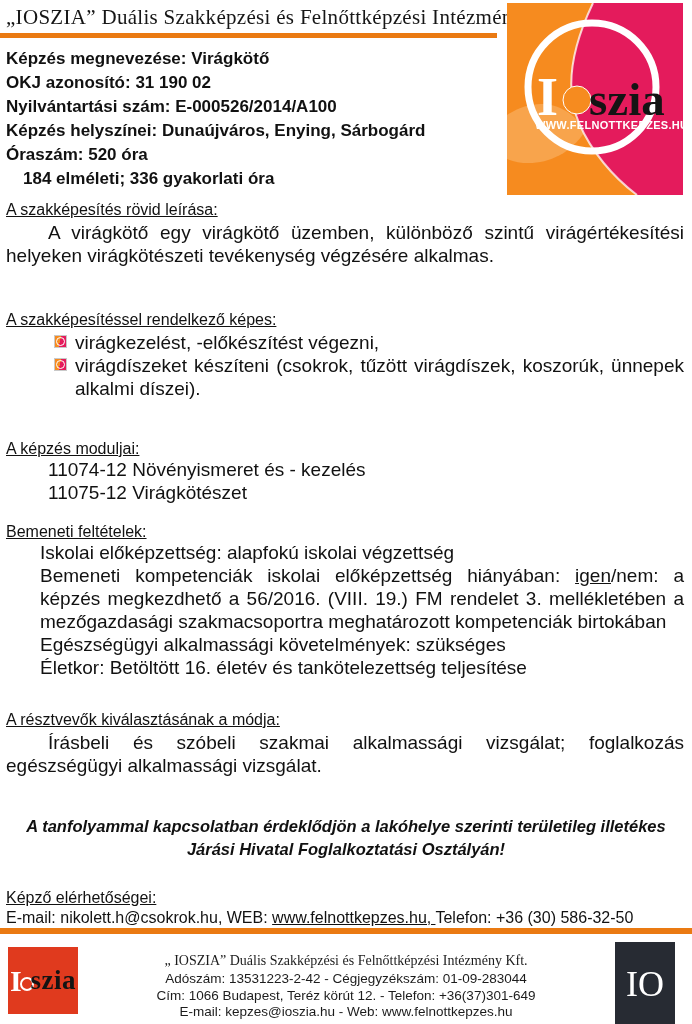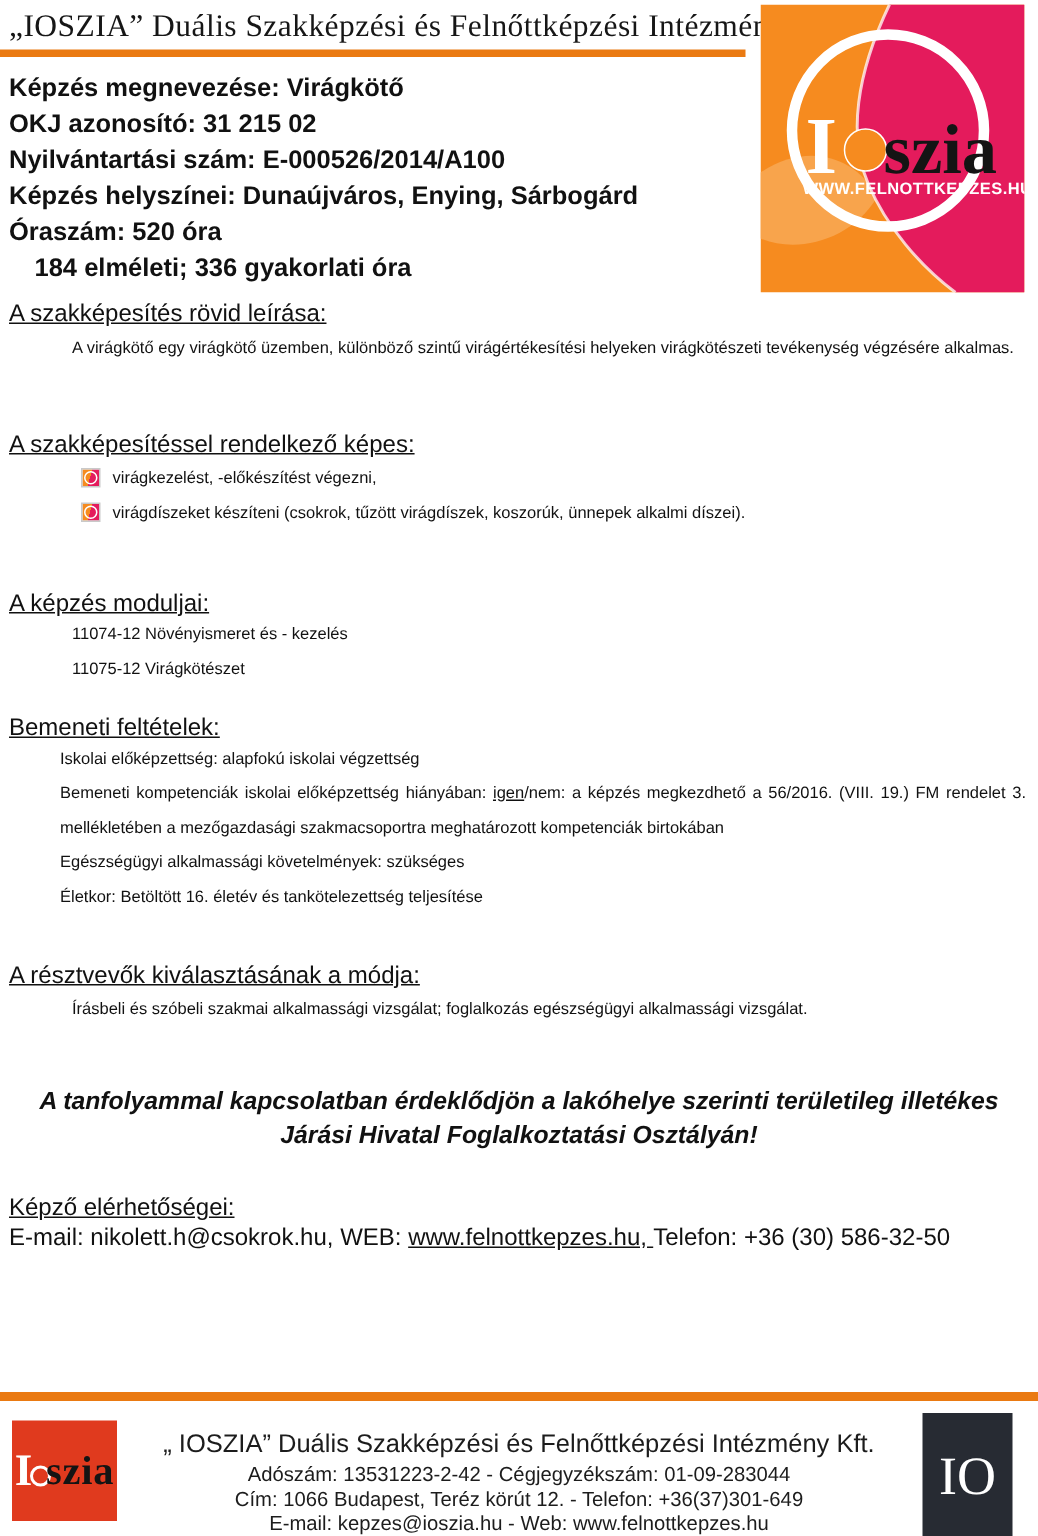--- a/index.html
+++ b/index.html
@@ -19,21 +19,21 @@
   
   .logo-wrap { position:absolute; top:3px; left:507px; width:176px; height:192px; }
   
   .course { margin:9px 0 0 6px; font-weight:bold; font-size:17px; line-height:24px; width:495px; }
   .course .indent { padding-left:17px; }
   
   .sec-h {
     margin-left:6px; font-size:16px; font-weight:normal;
     text-decoration:underline; display:inline-block;
   }
-  .body-txt { font-size:11px; line-height:23px; }
+  .body-txt { font-size:19px; line-height:23px; }
   .para { margin:2px 8px 0 6px; text-align:justify; text-indent:42px; }
   .blist { list-style:none; margin:2px 8px 0 75px; }
   .blist li { position:relative; text-align:justify; }
   .mini-logo {
     position:absolute; left:-21px; top:4px; width:13px; height:13px;
     background:linear-gradient(105deg, #f68b1f 46%, #e41b5c 46%);
     border:1px solid #c9c9c9;
   }
   .mini-logo::after {
     content:""; position:absolute; inset:1px; border:1.5px solid #fff; border-radius:50%;
@@ -57,21 +57,21 @@
     background:#e03a1e; display:flex; align-items:center; justify-content:center;
     font-family:"Liberation Serif", serif; font-weight:bold;
   }
   .footer-left .fi { color:#fff; font-size:30px; }
   .footer-left .fo {
     width:14px; height:14px; border:2px solid #fff; border-radius:50%;
     margin:6px -3px 0 -2px;
   }
   .footer-left .fszia { color:#141414; font-size:27px; letter-spacing:0.5px; }
   .footer-center { position:absolute; left:88px; right:88px; top:953px; text-align:center; color:#1c1c1c; }
-  .footer-company { font-family:Liberation Sans, sans-serif; font-size:17px; margin-bottom:2px; }
+  .footer-company { font-family:Liberation Serif, serif; font-size:14px; margin-bottom:2px; }
   .footer-center .fl { font-size:13.5px; line-height:16.5px; }
   .footer-right {
     position:absolute; right:17px; top:942px; width:60px; height:84px;
     background:#272b33; color:#fff; display:flex; align-items:center; justify-content:center;
     font-family:"Liberation Serif", serif; font-size:36px;
   }
 </style>
 </head>
 <body>
 
@@ -89,21 +89,21 @@
       <circle cx="85" cy="84" r="64" fill="none" stroke="#ffffff" stroke-width="7"></circle>
       <circle cx="70" cy="97" r="14" fill="#f68b1f" stroke="#ffffff" stroke-width="1"></circle>
       <text x="30" y="112" font-family="Liberation Serif, serif" font-weight="bold" font-size="54" fill="#ffffff">I</text>
       <text x="82" y="112" font-family="Liberation Serif, serif" font-weight="bold" font-size="47" fill="#141414">szia</text>
       <text x="28" y="126" font-family="Liberation Sans, sans-serif" font-weight="bold" font-size="11" fill="#ffffff" letter-spacing="0.3">WWW.FELNOTTKEPZES.HU</text>
     </svg>
   </div>
 
   <div class="course">
     <div>Képzés megnevezése: Virágkötő</div>
-    <div>OKJ azonosító: 31 215 02</div>
+    <div>OKJ azonosító: 31 190 02</div>
     <div>Nyilvántartási szám: E-000526/2014/A100</div>
     <div>Képzés helyszínei: Dunaújváros, Enying, Sárbogárd</div>
     <div>Óraszám: 520 óra</div>
     <div class="indent">184 elméleti; 336 gyakorlati óra</div>
   </div>
 
   <div class="gap10">
     <span class="sec-h">A szakképesítés rövid leírása:</span>
   </div>
   <p class="body-txt para">A virágkötő egy virágkötő üzemben, különböző szintű virágértékesítési helyeken virágkötészeti tevékenység végzésére alkalmas.</p>

